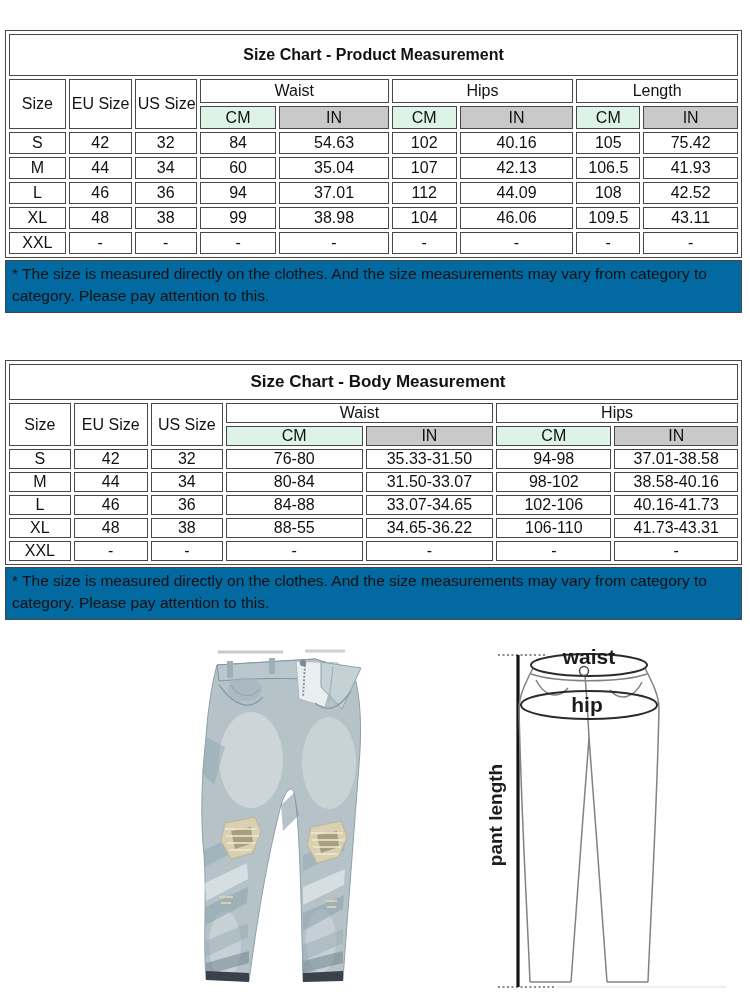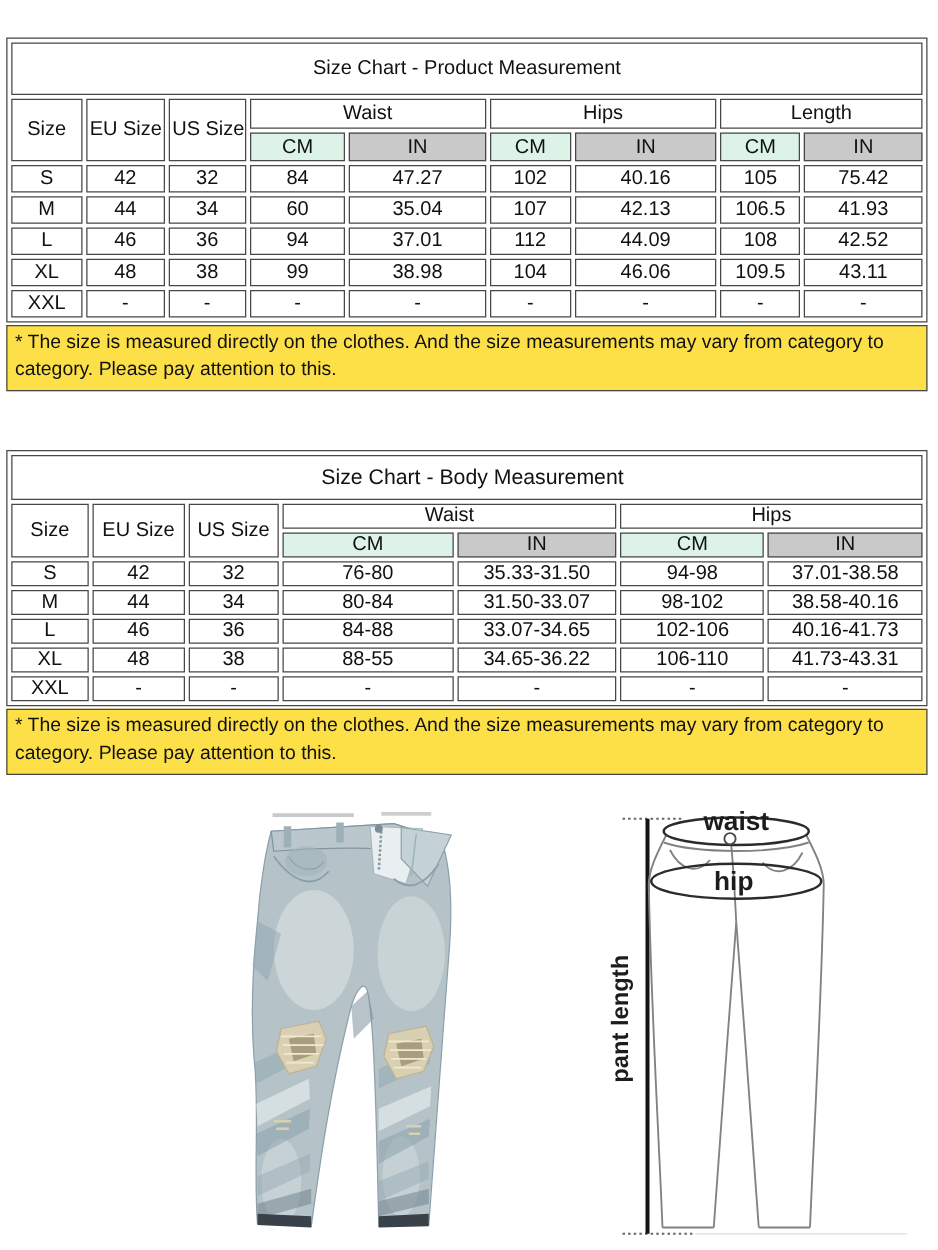--- a/index.html
+++ b/index.html
@@ -7,36 +7,36 @@
        font-family:"Liberation Sans","DejaVu Sans",sans-serif;color:#111;}
 
   .section{position:absolute;left:5px;width:737px;}
   #product-section{top:30px;}
   #body-section{top:360px;}
 
   table.size-table{border-collapse:separate;border-spacing:3px;table-layout:fixed;
        width:737px;background:#fff;border:1px solid var(--border);}
   table.size-table td{border:1px solid var(--border);text-align:center;vertical-align:middle;
        padding:0 2px;font-size:16px;overflow:hidden;white-space:nowrap;}
-  td.title-cell{font-weight:normal;font-size:17.5px;height:40px;}
+  td.title-cell{font-weight:bold;font-size:17.5px;height:40px;}
   td.group-cell{font-size:17px;height:22px;}
   td.unit-cell{font-size:16.5px;height:21px;}
   td.side-cell{font-size:17px;}
   tbody.data-rows td{height:20px;}
   td.cm{background:var(--cm-bg);}
   td.in{background:var(--in-bg);}
 
   
   #body-section td.title-cell{height:34px;font-size:17px;padding-left:11px;}
   #body-section td.group-cell{height:18px;}
   #body-section td.unit-cell{height:17px;font-size:16px;}
   #body-section tbody.data-rows td{height:18px;}
 
   .footnote{border:1px solid var(--border);margin-top:2px;padding:2px 6px 5px 6px;
-       font-size:15.5px;line-height:1.42;background:#fde047;}
+       font-size:15.5px;line-height:1.42;background:#0369a1;}
 
   #jeans-figure{position:absolute;left:193px;top:645px;width:300px;height:352px;}
   #diagram-figure{position:absolute;left:488px;top:638px;width:245px;height:360px;}
   svg{display:block;}
   .diagram-label{font-family:"Liberation Sans","DejaVu Sans",sans-serif;font-weight:bold;fill:#1c1c1c;}
 </style>
 </head>
 <body>
 
 <div id="app">
@@ -74,21 +74,21 @@
           <td class="unit-cell cm">CM</td>
           <td class="unit-cell in">IN</td>
         </tr>
       </tbody>
       <tbody class="data-rows">
           <tr>
             <td>S</td>
             <td>42</td>
             <td>32</td>
             <td>84</td>
-            <td>47.27</td>
+            <td>54.63</td>
             <td>102</td>
             <td>40.16</td>
             <td>105</td>
             <td>75.42</td>
           </tr>
           <tr>
             <td>M</td>
             <td>44</td>
             <td>34</td>
             <td>60</td>

